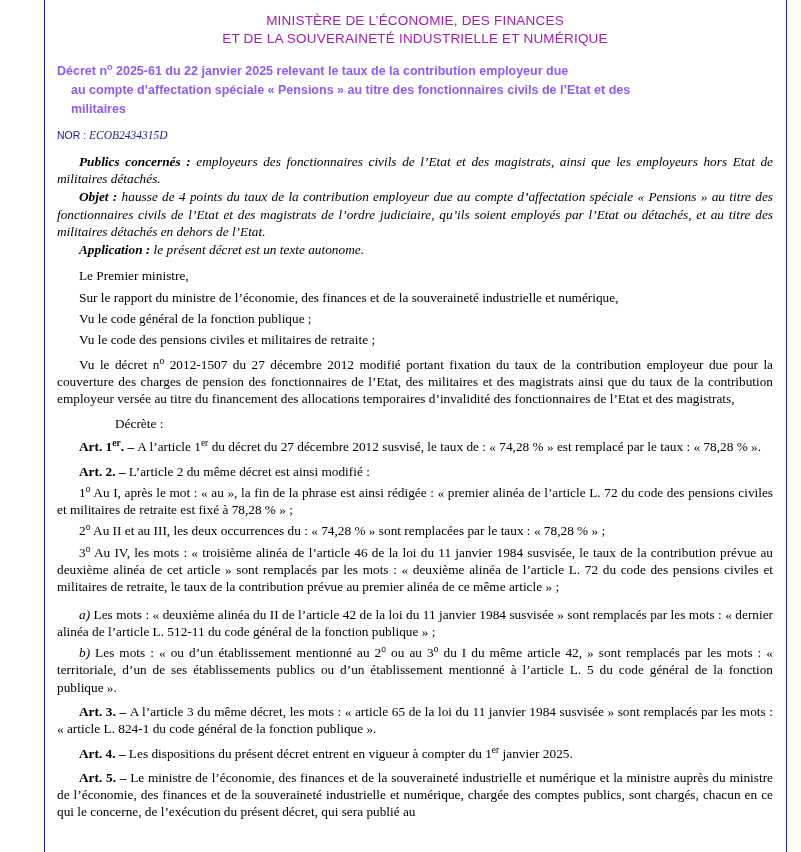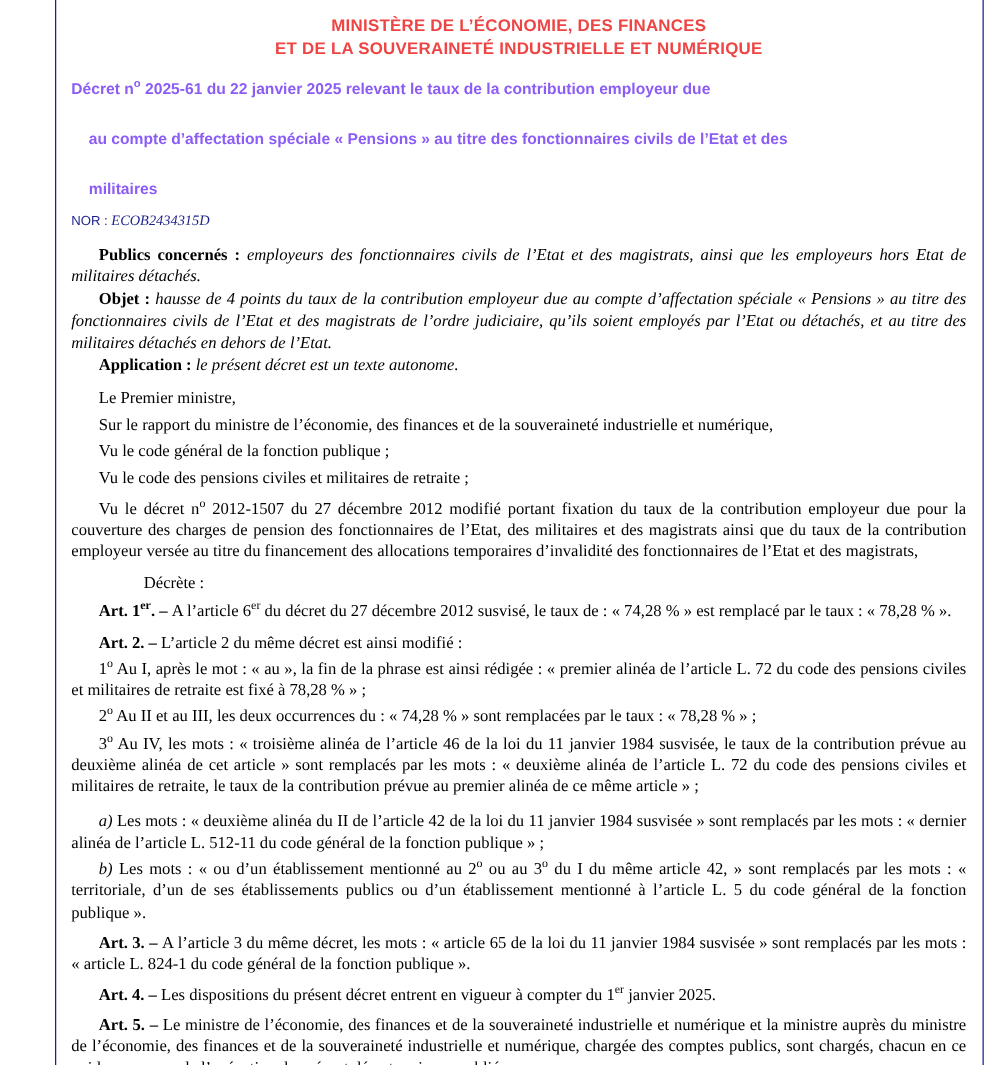--- a/index.html
+++ b/index.html
@@ -33,40 +33,40 @@
 
   .content {
     position: absolute;
     left: 57px;
     right: 28px;
     top: 8px;
   }
 
   .ministry {
     text-align: center;
-    color: #ef4444;
+    color: #a21caf;
     font-family: "Liberation Sans", sans-serif;
-    font-weight: bold;
+    font-weight: normal;
     font-size: 13.5px;
     letter-spacing: 0.2px;
     line-height: 1.35;
     margin: 4px 0 14px 0;
   }
 
   .decree-title {
     color: #8b5cf6;
     font-family: "Liberation Sans", sans-serif;
     font-weight: bold;
     font-size: 12.5px;
     line-height: 1.5;
     text-align: justify;
     margin: 0 2px 10px 0;
     text-indent: 0;
   }
-  .decree-title .l2 { display: block; padding-left: 14px; margin-top: 21px; }
+  .decree-title .l2 { display: block; padding-left: 14px; }
 
   .nor {
     text-align: left;
     color: #1b1f8a;
     font-family: "Liberation Sans", sans-serif;
     font-size: 10.5px;
     margin: 0 0 12px 0;
   }
   .nor .nor-value {
     font-style: italic;
@@ -76,21 +76,21 @@
 
   p.body {
     font-size: 13.3px;
     line-height: 1.30;
     text-align: justify;
     margin: 0 0 1px 0;
     text-indent: 22px;
     hyphens: auto;
   }
 
-  .lead { font-weight: bold; }
+  .lead { font-weight: bold; font-style: italic; }
   .ital { font-style: italic; }
   .art { font-weight: bold; }
   .decrete {
     text-indent: 58px;
     font-size: 13.3px;
     margin: 9px 0 6px 0;
   }
   .gap-sm { height: 6px; }
   .gap-xs { height: 3px; }
   .gap-md { height: 8px; }
@@ -146,21 +146,21 @@
 
     <div class="gap-xs"></div>
 
 
     <div class="gap-xs"></div>
 
     <p class="body"><span>Vu le décret n</span><sup>o</sup><span> 2012-1507 du 27 décembre 2012 modifié portant fixation du taux de la contribution employeur due pour la couverture des charges de pension des fonctionnaires de l’Etat, des militaires et des magistrats ainsi que du taux de la contribution employeur versée au titre du financement des allocations temporaires d’invalidité des fonctionnaires de l’Etat et des magistrats,</span></p>
 
     <p class="decrete">Décrète :</p>
 
-    <p class="body"><span class="art">Art. 1</span><sup class="art">er</sup><span class="art">. – </span><span>A l’article 6</span><sup>er</sup><span> du décret du 27 décembre 2012 susvisé, le taux de : « 74,28 % » est remplacé par le taux : « 78,28 % ».</span></p>
+    <p class="body"><span class="art">Art. 1</span><sup class="art">er</sup><span class="art">. – </span><span>A l’article 1</span><sup>er</sup><span> du décret du 27 décembre 2012 susvisé, le taux de : « 74,28 % » est remplacé par le taux : « 78,28 % ».</span></p>
 
     <div class="gap-sm"></div>
 
     <p class="body"><span class="art">Art. 2. – </span><span>L’article 2 du même décret est ainsi modifié :</span></p>
 
     <div class="gap-xs"></div>
 
     <p class="body"><span>1</span><sup>o</sup><span> Au I, après le mot : « au », la fin de la phrase est ainsi rédigée : « premier alinéa de l’article L. 72 du code des pensions civiles et militaires de retraite est fixé à 78,28 % » ;</span></p>
 
     <div class="gap-xs"></div>

